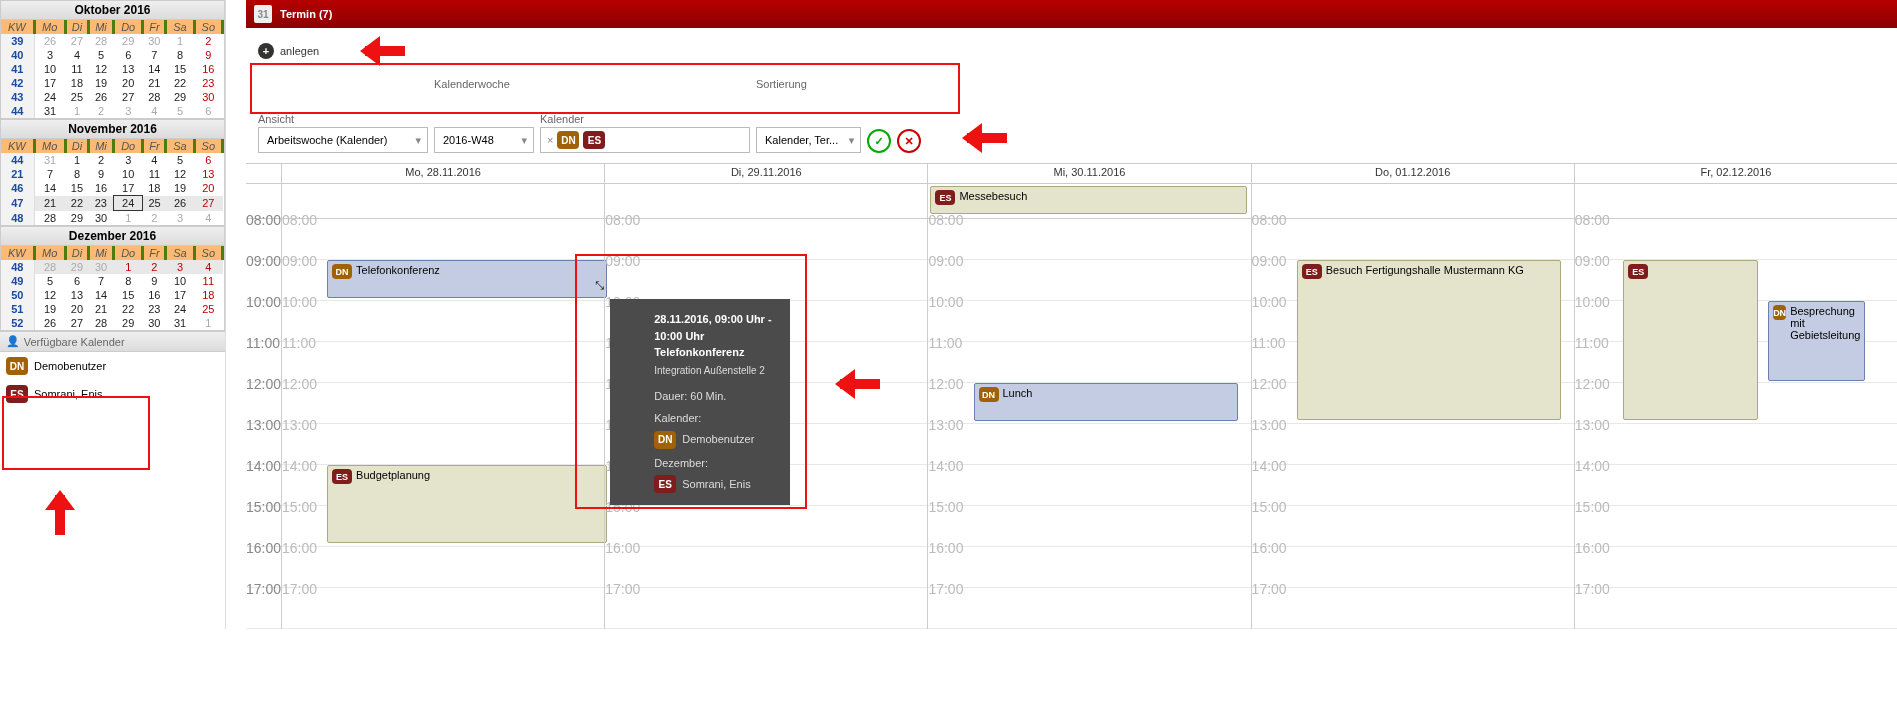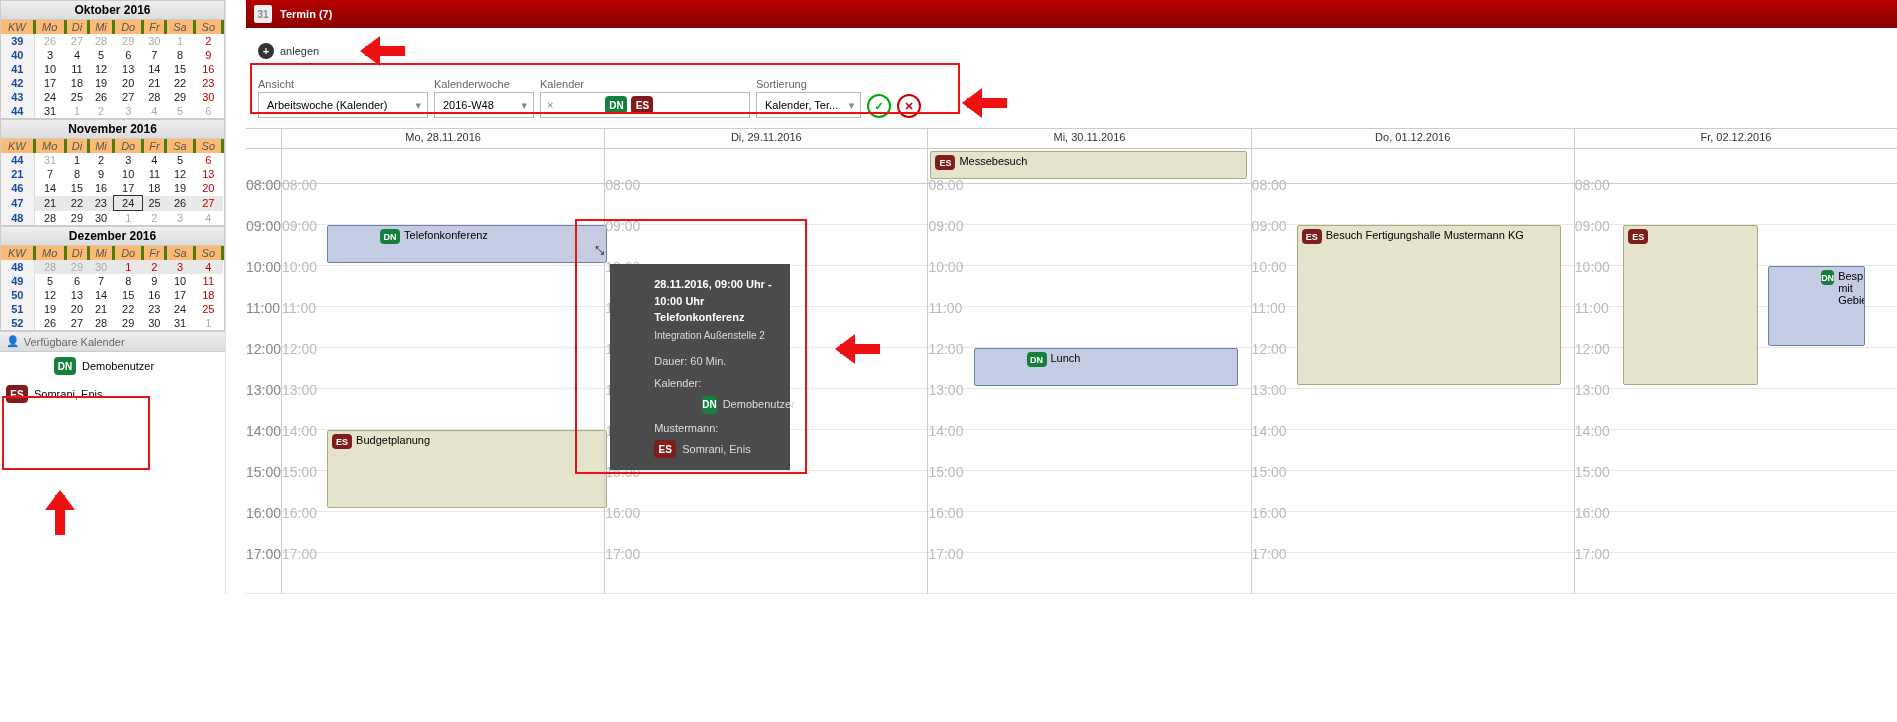--- a/index.html
+++ b/index.html
@@ -14,37 +14,37 @@
   .minical td { text-align: center; padding: 1px 0; color: #222; cursor: pointer; }
   .minical td.kw { color: #1a4aa0; font-weight: bold; background: #f3f3f3; border-right: 1px solid #ddd; }
   .minical td.other { color: #aaa; }
   .minical td.sunday { color: #b00; }
   .minical td.today { border: 1px solid #333; }
   .minical tr.hl td:not(.kw) { background: #e8e8e8; }
   .cal-list-header { background: linear-gradient(#efefef,#dcdcdc); padding: 3px 6px; font-weight: normal; color: #666; border-top: 1px solid #ccc; border-bottom: 1px solid #ccc; display:flex; align-items:center; gap:4px; }
   .cal-list { }
   .cal-item { display: flex; align-items: center; gap: 6px; padding: 5px 6px; cursor:pointer; }
   .badge { width: 22px; height: 18px; border-radius: 4px; color: #fff; font-weight: bold; font-size: 10px; display:flex; align-items:center; justify-content:center; }
-  .badge.dn { background: #15803d; margin-left: 48px; }
+  .badge.dn { background: #a16207; }
   .badge.es { background: #7f1d1d; }
   
   .main { flex: 1; display: flex; flex-direction: column; }
   .titlebar { background: linear-gradient(#b60000,#8a0101); color: #fff; font-weight: bold; padding: 5px 8px; display:flex; align-items:center; gap:8px; font-size:13px; }
   .cal-icon { width:18px; height:18px; background:#efefef; border-radius:2px; display:flex; align-items:center; justify-content:center; color:#888; font-size:10px;}
   .actions { padding: 8px 12px; display:flex; align-items:center; gap:6px; }
   .pluscircle { width:16px; height:16px; border-radius:50%; background:#333; color:#fff; display:flex; align-items:center; justify-content:center; font-weight:bold; }
   .arrow-red { width:60px; height:30px; position:relative; flex-shrink:0; }
   .arrow-red::before { content:""; position:absolute; left:20px; top:10px; width:40px; height:10px; background:#e11; }
   .arrow-red::after { content:""; position:absolute; left:0; top:0; border:15px solid transparent; border-right:20px solid #e11; }
   .arrow-red.up { transform: rotate(90deg); }
   .filters { display:flex; gap:6px; padding: 4px 12px 10px; align-items:flex-end; }
   .fgroup { display:flex; flex-direction:column; gap:2px; }
   .fgroup label { color:#666; font-size:11px; }
   .fsel { border:1px solid #bbb; background:#fff; height:26px; display:flex; align-items:center; padding:0 22px 0 8px; position:relative; min-width:170px; }
-  .fsel.small { min-width:100px; }
+  .fsel.small { min-width:100px;margin-top:35px; }
   .fsel::after { content:"▾"; position:absolute; right:6px; color:#888; }
   .kalbox { border:1px solid #bbb; height:26px; display:flex; align-items:center; gap:4px; padding:0 6px; min-width:210px; }
   .kalbox .x { color:#888; cursor:pointer; }
   .iconbtn { width:24px; height:24px; border-radius:50%; border:2px solid; display:flex; align-items:center; justify-content:center; font-weight:bold; cursor:pointer; }
   .iconbtn.ok { border-color:#0a0; color:#0a0; }
   .iconbtn.cancel { border-color:#c00; color:#c00; }
   
   .week { display:flex; flex:1; border-top:1px solid #ccc; overflow:hidden; }
   .hourscol { width:35px; flex-shrink:0;}
   .daycol { flex:1; border-left:1px solid #ccc; position:relative; }
@@ -465,21 +465,21 @@
             <div class="tooltip" style="left: 5px; top: 80px; padding-left: 44px;">
               <div class="tt-title">28.11.2016, 09:00 Uhr - 10:00 Uhr</div>
               <div class="tt-title">Telefonkonferenz</div>
               <div style="font-size:10px;margin-top:2px;">Integration Außenstelle 2</div>
               <div style="margin-top:10px;">Dauer: 60 Min.</div>
               <div style="margin-top:6px;">Kalender:</div>
               <div class="tt-row">
                 <span class="badge dn">DN</span>
                 <span>Demobenutzer</span>
               </div>
-              <div style="margin-top:6px;">Mustermann:</div>
+              <div style="margin-top:6px;">Dezember:</div>
               <div class="tt-row">
                 <span class="badge es">ES</span>
                 <span>Somrani, Enis</span>
               </div>
             </div>
             <div class="annot" style="left: -30px; top: 35px; width: 232px; height: 255px;"></div>
             <div class="arrow-red" style="position: absolute; left: 215px; top: 150px;"></div>
             <div style="position: absolute; left: -10px; top: 60px; color: rgb(0, 0, 0);">⤡</div>
           </div>
         </div>

